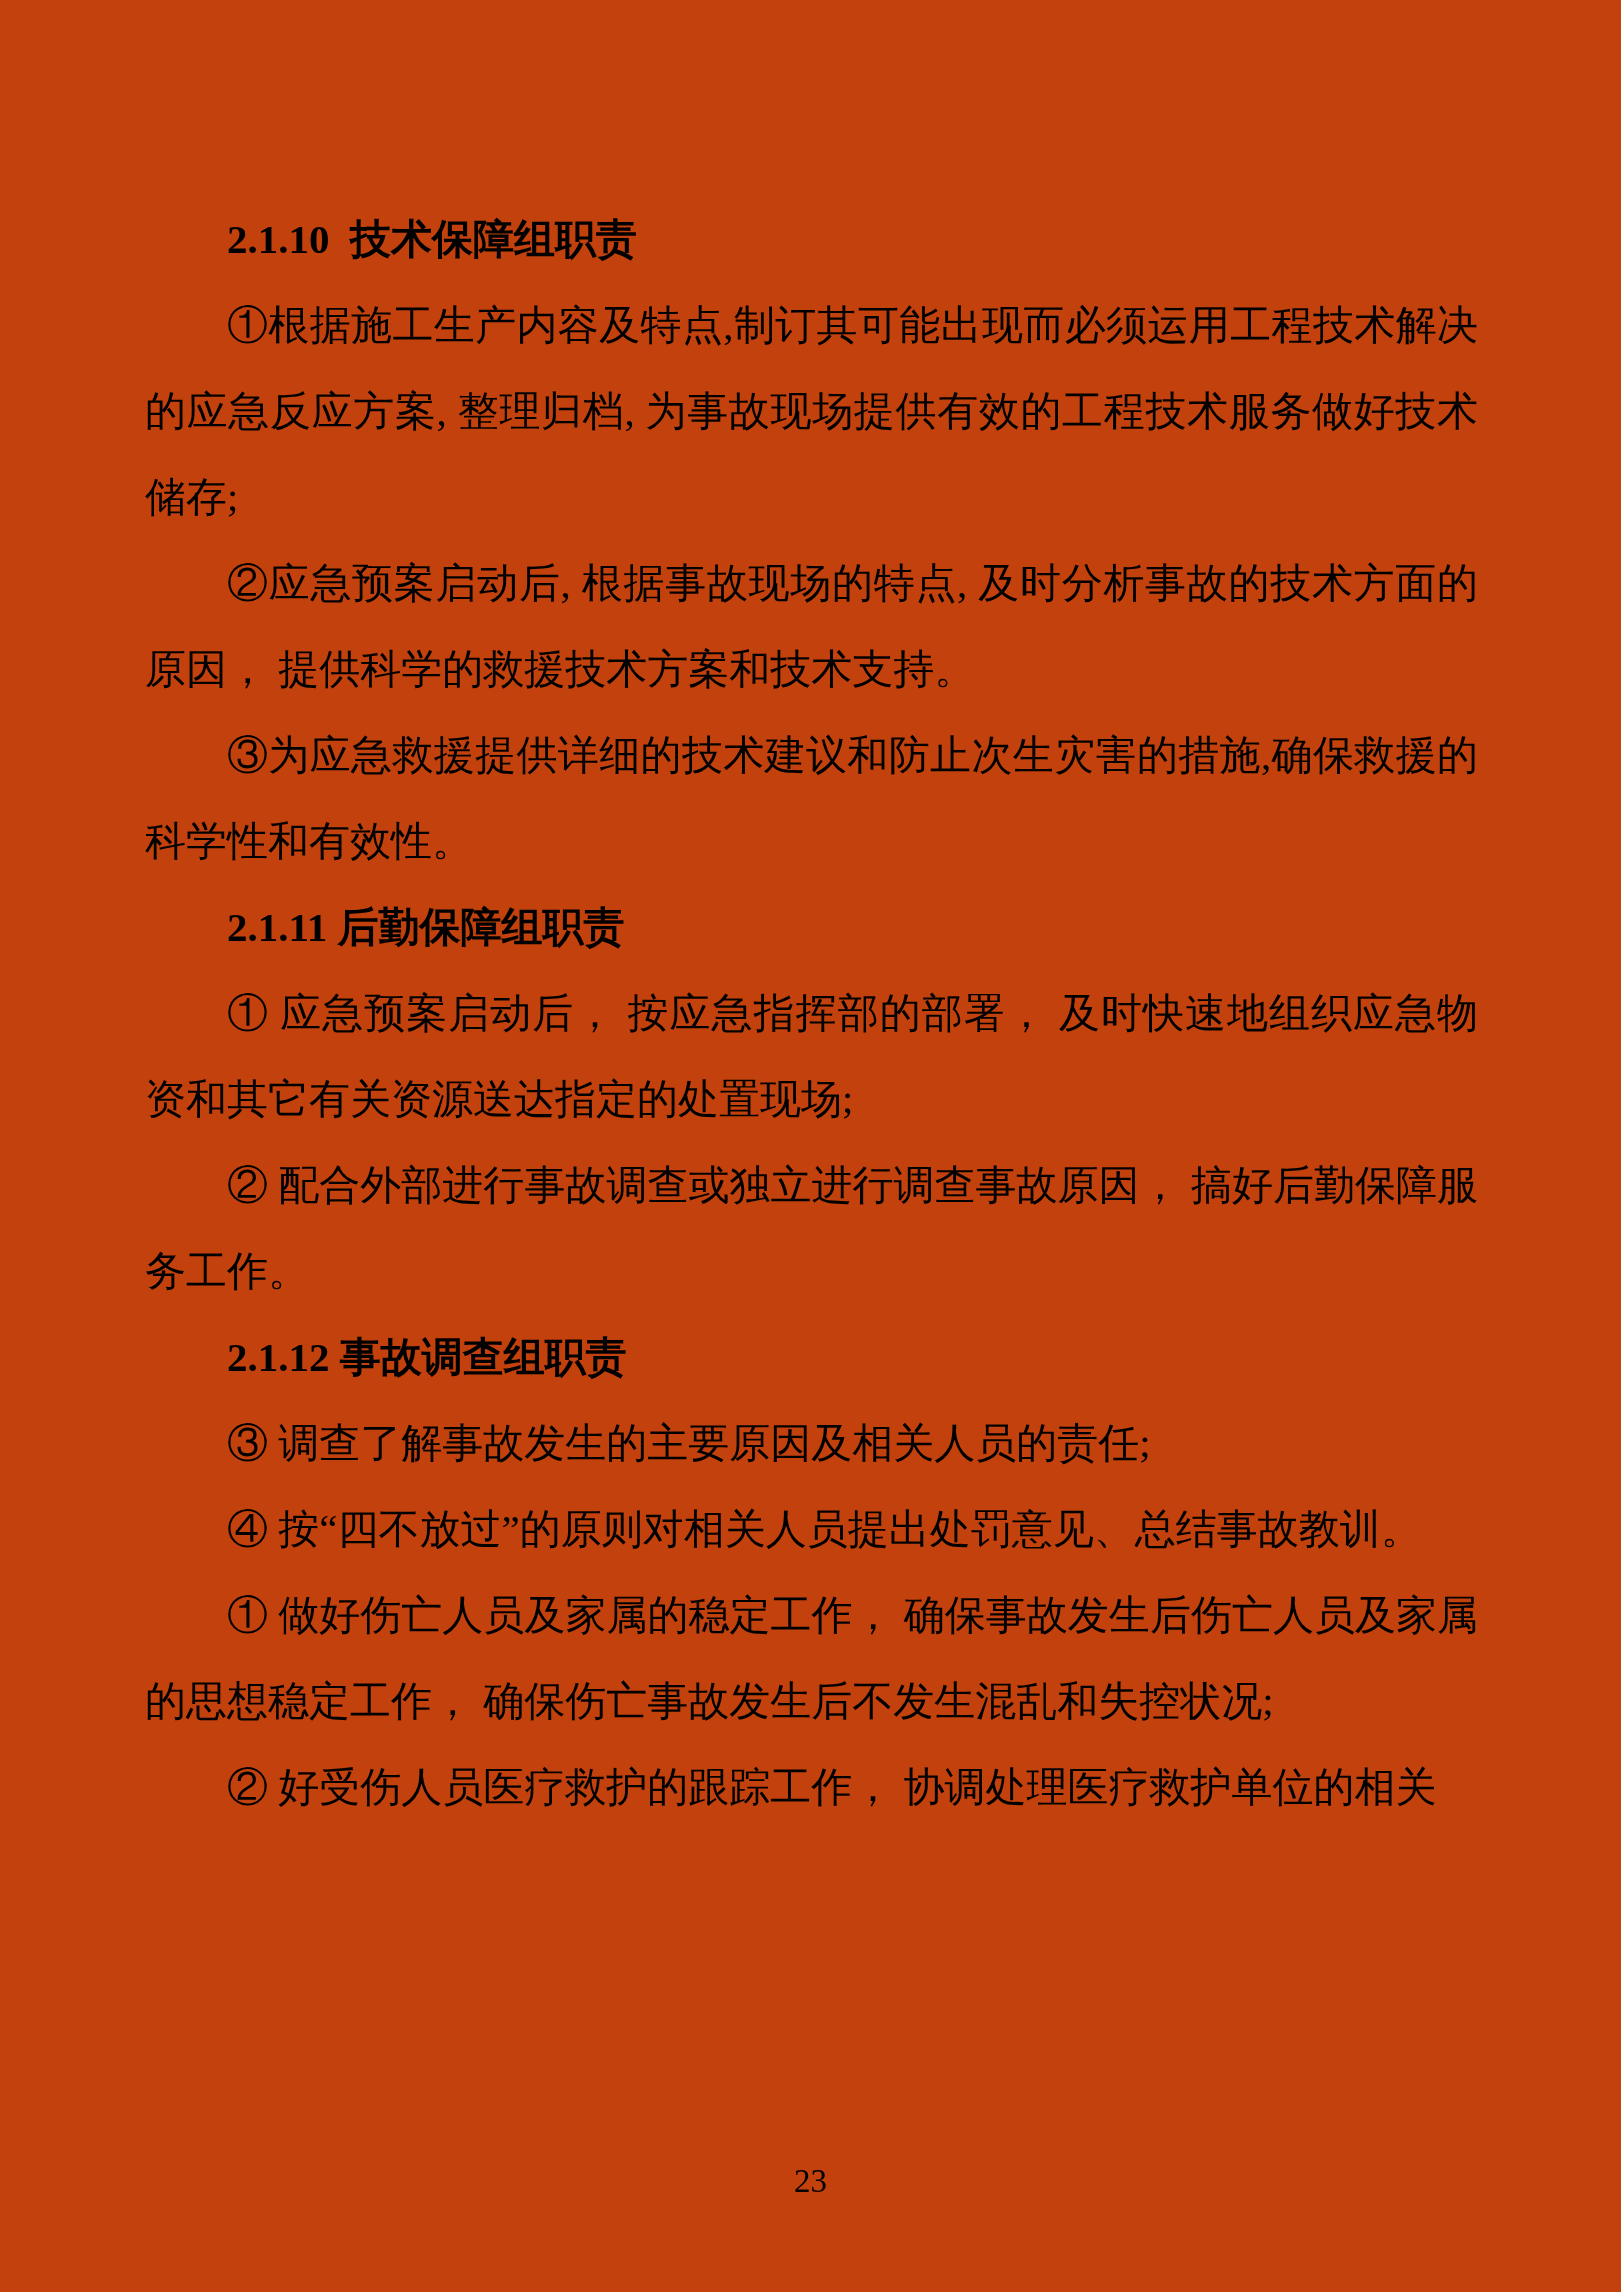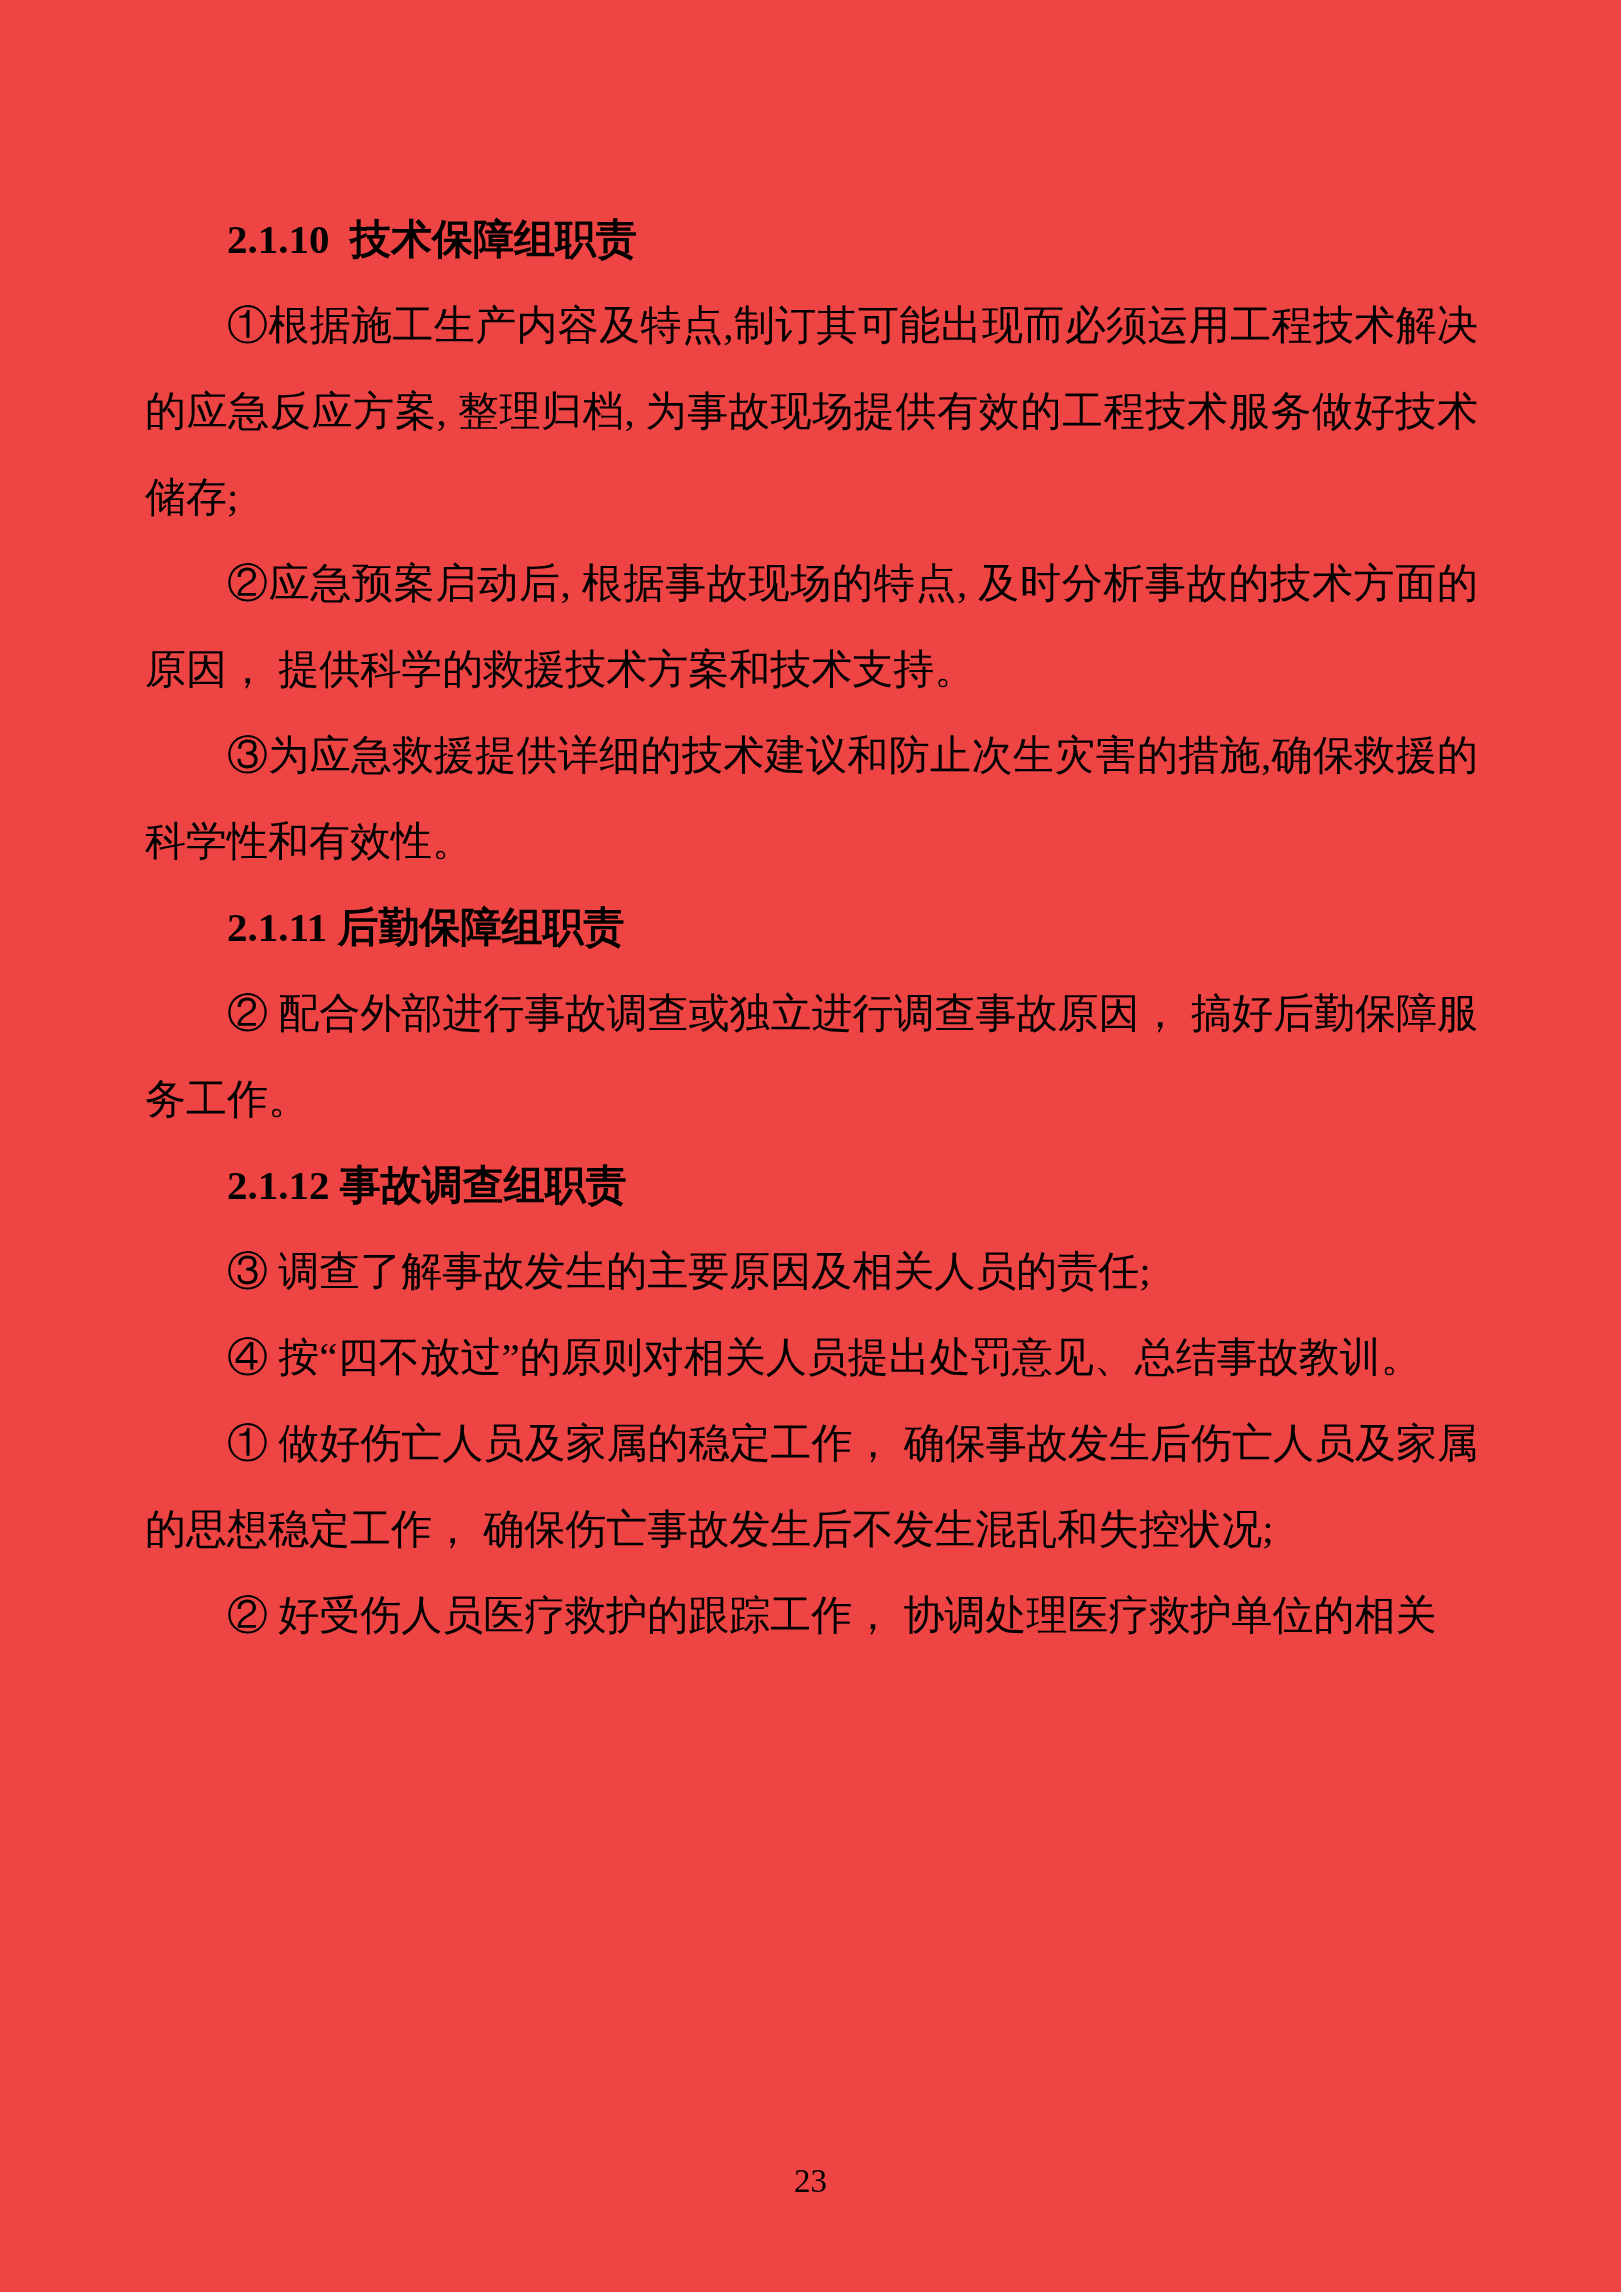--- a/index.html
+++ b/index.html
@@ -4,21 +4,21 @@
 <style>
   html, body {
     margin: 0;
     padding: 0;
     background: #ffffff;
   }
   .doc-page {
     position: relative;
     width: 1621px;
     height: 2293px;
-    background: #ef4444;
+    background: #c2410c;
     color: #000000;
     font-family: "Liberation Serif", "DejaVu Serif", serif;
     overflow: hidden;
   }
   .doc-content {
     position: absolute;
     left: 145px;
     top: 196px;
     width: 1333px;
     text-align: justify;
@@ -55,20 +55,21 @@
 
 <div class="doc-page">
   <div class="doc-content">
 
     <h2>2.1.10  技术保障组职责</h2>
     <p>①根据施工生产内容及特点,制订其可能出现而必须运用工程技术解决的应急反应方案, 整理归档, 为事故现场提供有效的工程技术服务做好技术储存;</p>
     <p>②应急预案启动后, 根据事故现场的特点, 及时分析事故的技术方面的原因， 提供科学的救援技术方案和技术支持。</p>
     <p>③为应急救援提供详细的技术建议和防止次生灾害的措施,确保救援的科学性和有效性。</p>
 
     <h2>2.1.11 后勤保障组职责</h2>
+    <p>① 应急预案启动后， 按应急指挥部的部署， 及时快速地组织应急物资和其它有关资源送达指定的处置现场;</p>
     <p>② 配合外部进行事故调查或独立进行调查事故原因， 搞好后勤保障服务工作。</p>
 
     <h2>2.1.12 事故调查组职责</h2>
     <p>③ 调查了解事故发生的主要原因及相关人员的责任;</p>
     <p>④ 按“四不放过”的原则对相关人员提出处罚意见、总结事故教训。</p>
 
     <p>① 做好伤亡人员及家属的稳定工作， 确保事故发生后伤亡人员及家属的思想稳定工作， 确保伤亡事故发生后不发生混乱和失控状况;</p>
     <p>② 好受伤人员医疗救护的跟踪工作， 协调处理医疗救护单位的相关</p>
 
   </div>

